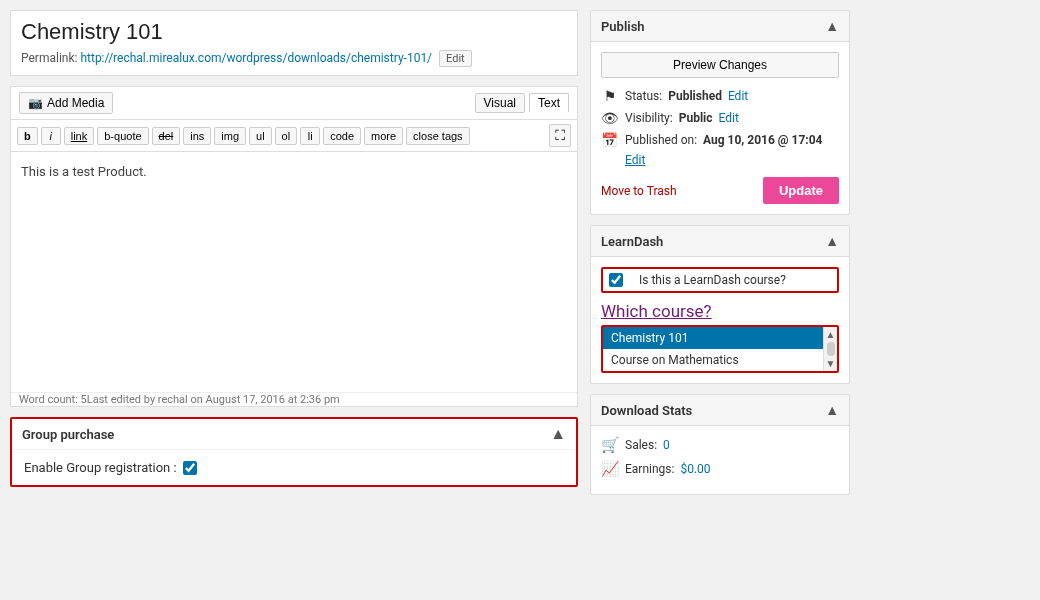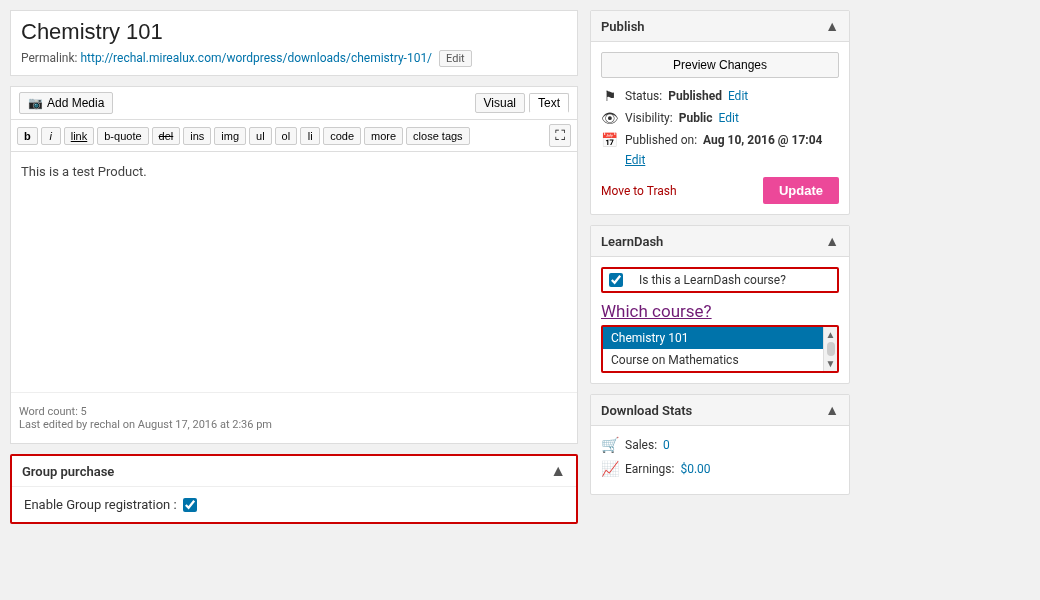--- a/index.html
+++ b/index.html
@@ -126,27 +126,25 @@
       border-radius: 2px;
     }
     .editor-content {
       padding: 10px;
       min-height: 240px;
       font-size: 13px;
       color: #444;
       line-height: 1.6;
     }
     .editor-footer {
-      padding: 12px 8px;
+      padding: 0 8px;
       border-top: 1px solid #eee;
       display: flex;
-      justify-content: space-between;
       font-size: 11px;
       color: #777;
-      flex-direction: column;
     }
     
     .group-purchase-box {
       background: #fff;
       border: 2px solid #c00;
       border-radius: 2px;
     }
     .box-header {
       display: flex;
       align-items: center;

